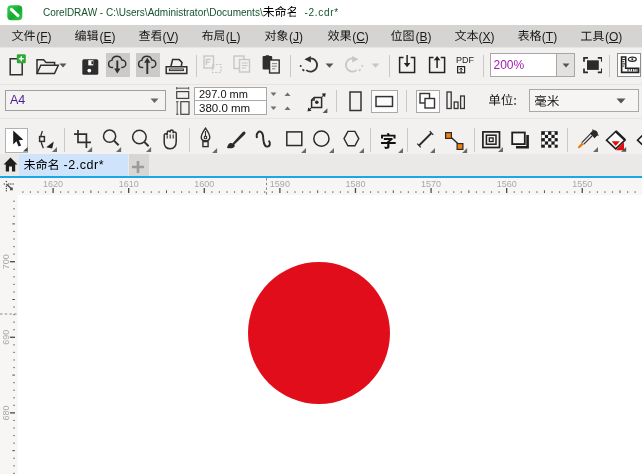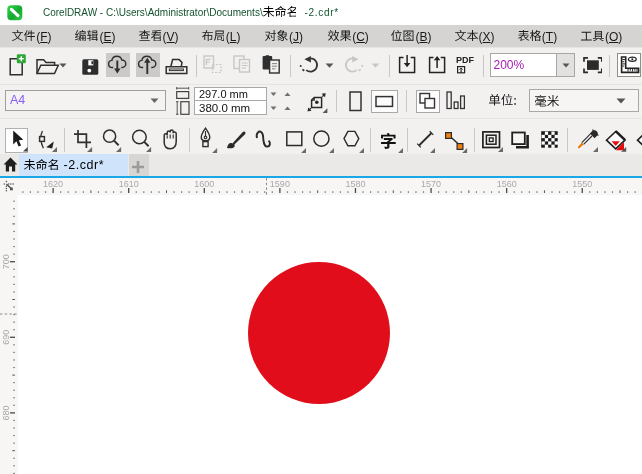--- a/index.html
+++ b/index.html
@@ -145,21 +145,21 @@
 <svg style="position:absolute;left:398px;top:54px;" width="19" height="22" viewBox="0 0 19 22">
     <path d="M5.5,3.4 H1.6 V18.4 H16.6 V3.4 H12.7" fill="none" stroke="#222" stroke-width="1.5"></path>
     <line x1="9.1" y1="1" x2="9.1" y2="11.6" stroke="#222" stroke-width="1.5"></line>
     <path d="M5.8,9 L9.1,13.2 L12.4,9 Z" fill="#222"></path>
   </svg>
 <svg style="position:absolute;left:428px;top:54px;" width="19" height="22" viewBox="0 0 19 22">
     <path d="M5.5,3.4 H1.6 V18.4 H16.6 V3.4 H12.7" fill="none" stroke="#222" stroke-width="1.5"></path>
     <line x1="9.1" y1="3.4" x2="9.1" y2="14" stroke="#222" stroke-width="1.5"></line>
     <path d="M5.8,6.2 L9.1,2 L12.4,6.2 Z" fill="#222"></path>
   </svg>
-<div style="position:absolute;left:456px;top:55px;font-size:9px;font-weight:bold;color:#222">PDF</div>
+<div style="position:absolute;left:456px;top:55px;font-size:9px;font-weight:normal;color:#222">PDF</div>
 <svg style="position:absolute;left:456.5px;top:65.5px;" width="9" height="8" viewBox="0 0 9 8">
     <rect x="0.6" y="0.6" width="7" height="6.2" fill="none" stroke="#222" stroke-width="1.2"></rect>
     <path d="M4.1,5.6 V2.6 M2.7,3.6 L4.1,2 L5.5,3.6" fill="none" stroke="#222" stroke-width="1"></path>
     <path d="M4.1,5 v1.8" stroke="#222" stroke-width="1"></path>
   </svg>
 <div style="position:absolute;left:483px;top:55px;width:1px;height:22px;background:#c9c8c7"></div>
 <div style="position:absolute;left:490px;top:53px;width:85px;height:24px;background:#fff;border:1px solid #a7a6a5"></div>
 <div style="position:absolute;left:556px;top:53px;width:19px;height:24px;background:#e2e1e0;border:1px solid #a7a6a5"></div>
 <div style="position:absolute;left:493.5px;top:58px;font-size:12px;color:#a21caf">200%</div>
 <svg style="position:absolute;left:561.5px;top:63px;" width="8" height="5" viewBox="0 0 8 5">
@@ -173,21 +173,21 @@
 <div style="position:absolute;left:617px;top:53px;width:24px;height:24px;background:#fdfdfd;border:1px solid #8f8e8d"></div>
 <svg style="position:absolute;left:617px;top:53px;" width="24" height="24" viewBox="0 0 24 24">
     <path d="M4.6,4 V19.4 H21.6 V15.3 H8.7 V4 Z" fill="none" stroke="#222" stroke-width="1.6"></path>
     <path d="M5.4,6.5 h2.5 M5.4,8.7 h1.8 M5.4,10.9 h2.5 M5.4,13.1 h1.8" stroke="#222" stroke-width="1"></path>
     <path d="M11,16 v2.4 M13.3,16 v1.7 M15.6,16 v2.4 M17.9,16 v1.7 M20,16 v2.4" stroke="#222" stroke-width="1"></path>
     <ellipse cx="15.3" cy="6.3" rx="3.9" ry="2.1" fill="none" stroke="#222" stroke-width="1.3"></ellipse>
     <circle cx="15.3" cy="6.3" r="1" fill="#222"></circle>
   </svg>
 <div style="position:absolute;left:0px;top:84px;width:642px;height:34px;background:#f2f1f0;border-top:1px solid #e6e5e4"></div>
 <div style="position:absolute;left:4.5px;top:90px;width:161px;height:21px;background:#f4f3f2;border:1px solid #a09f9e"></div>
-<div style="position:absolute;left:10px;top:93px;font-size:12.5px;color:#8b5cf6">A4</div>
+<div style="position:absolute;left:10px;top:93px;font-size:12.5px;color:#4c1d95">A4</div>
 <svg style="position:absolute;left:150px;top:98px;" width="9" height="5" viewBox="0 0 9 5">
     <path d="M0.5,0.5 h8 l-4,4.4 z" fill="#666"></path>
   </svg>
 <svg style="position:absolute;left:176px;top:87px;" width="14" height="12" viewBox="0 0 14 12">
     <path d="M0.7,1.2 h12 M0.7,0 v2.6 M12.7,0 v2.6" stroke="#555" stroke-width="1"></path>
     <rect x="0.7" y="4.6" width="12" height="6.8" fill="none" stroke="#444" stroke-width="1.2"></rect>
   </svg>
 <svg style="position:absolute;left:176px;top:101px;" width="14" height="14" viewBox="0 0 14 14">
     <path d="M1.2,0.7 v12.6 M0,0.7 h2.6 M0,13.3 h2.6" stroke="#555" stroke-width="1"></path>
     <rect x="4.8" y="0.7" width="8.2" height="12.6" fill="none" stroke="#444" stroke-width="1.2"></rect>

